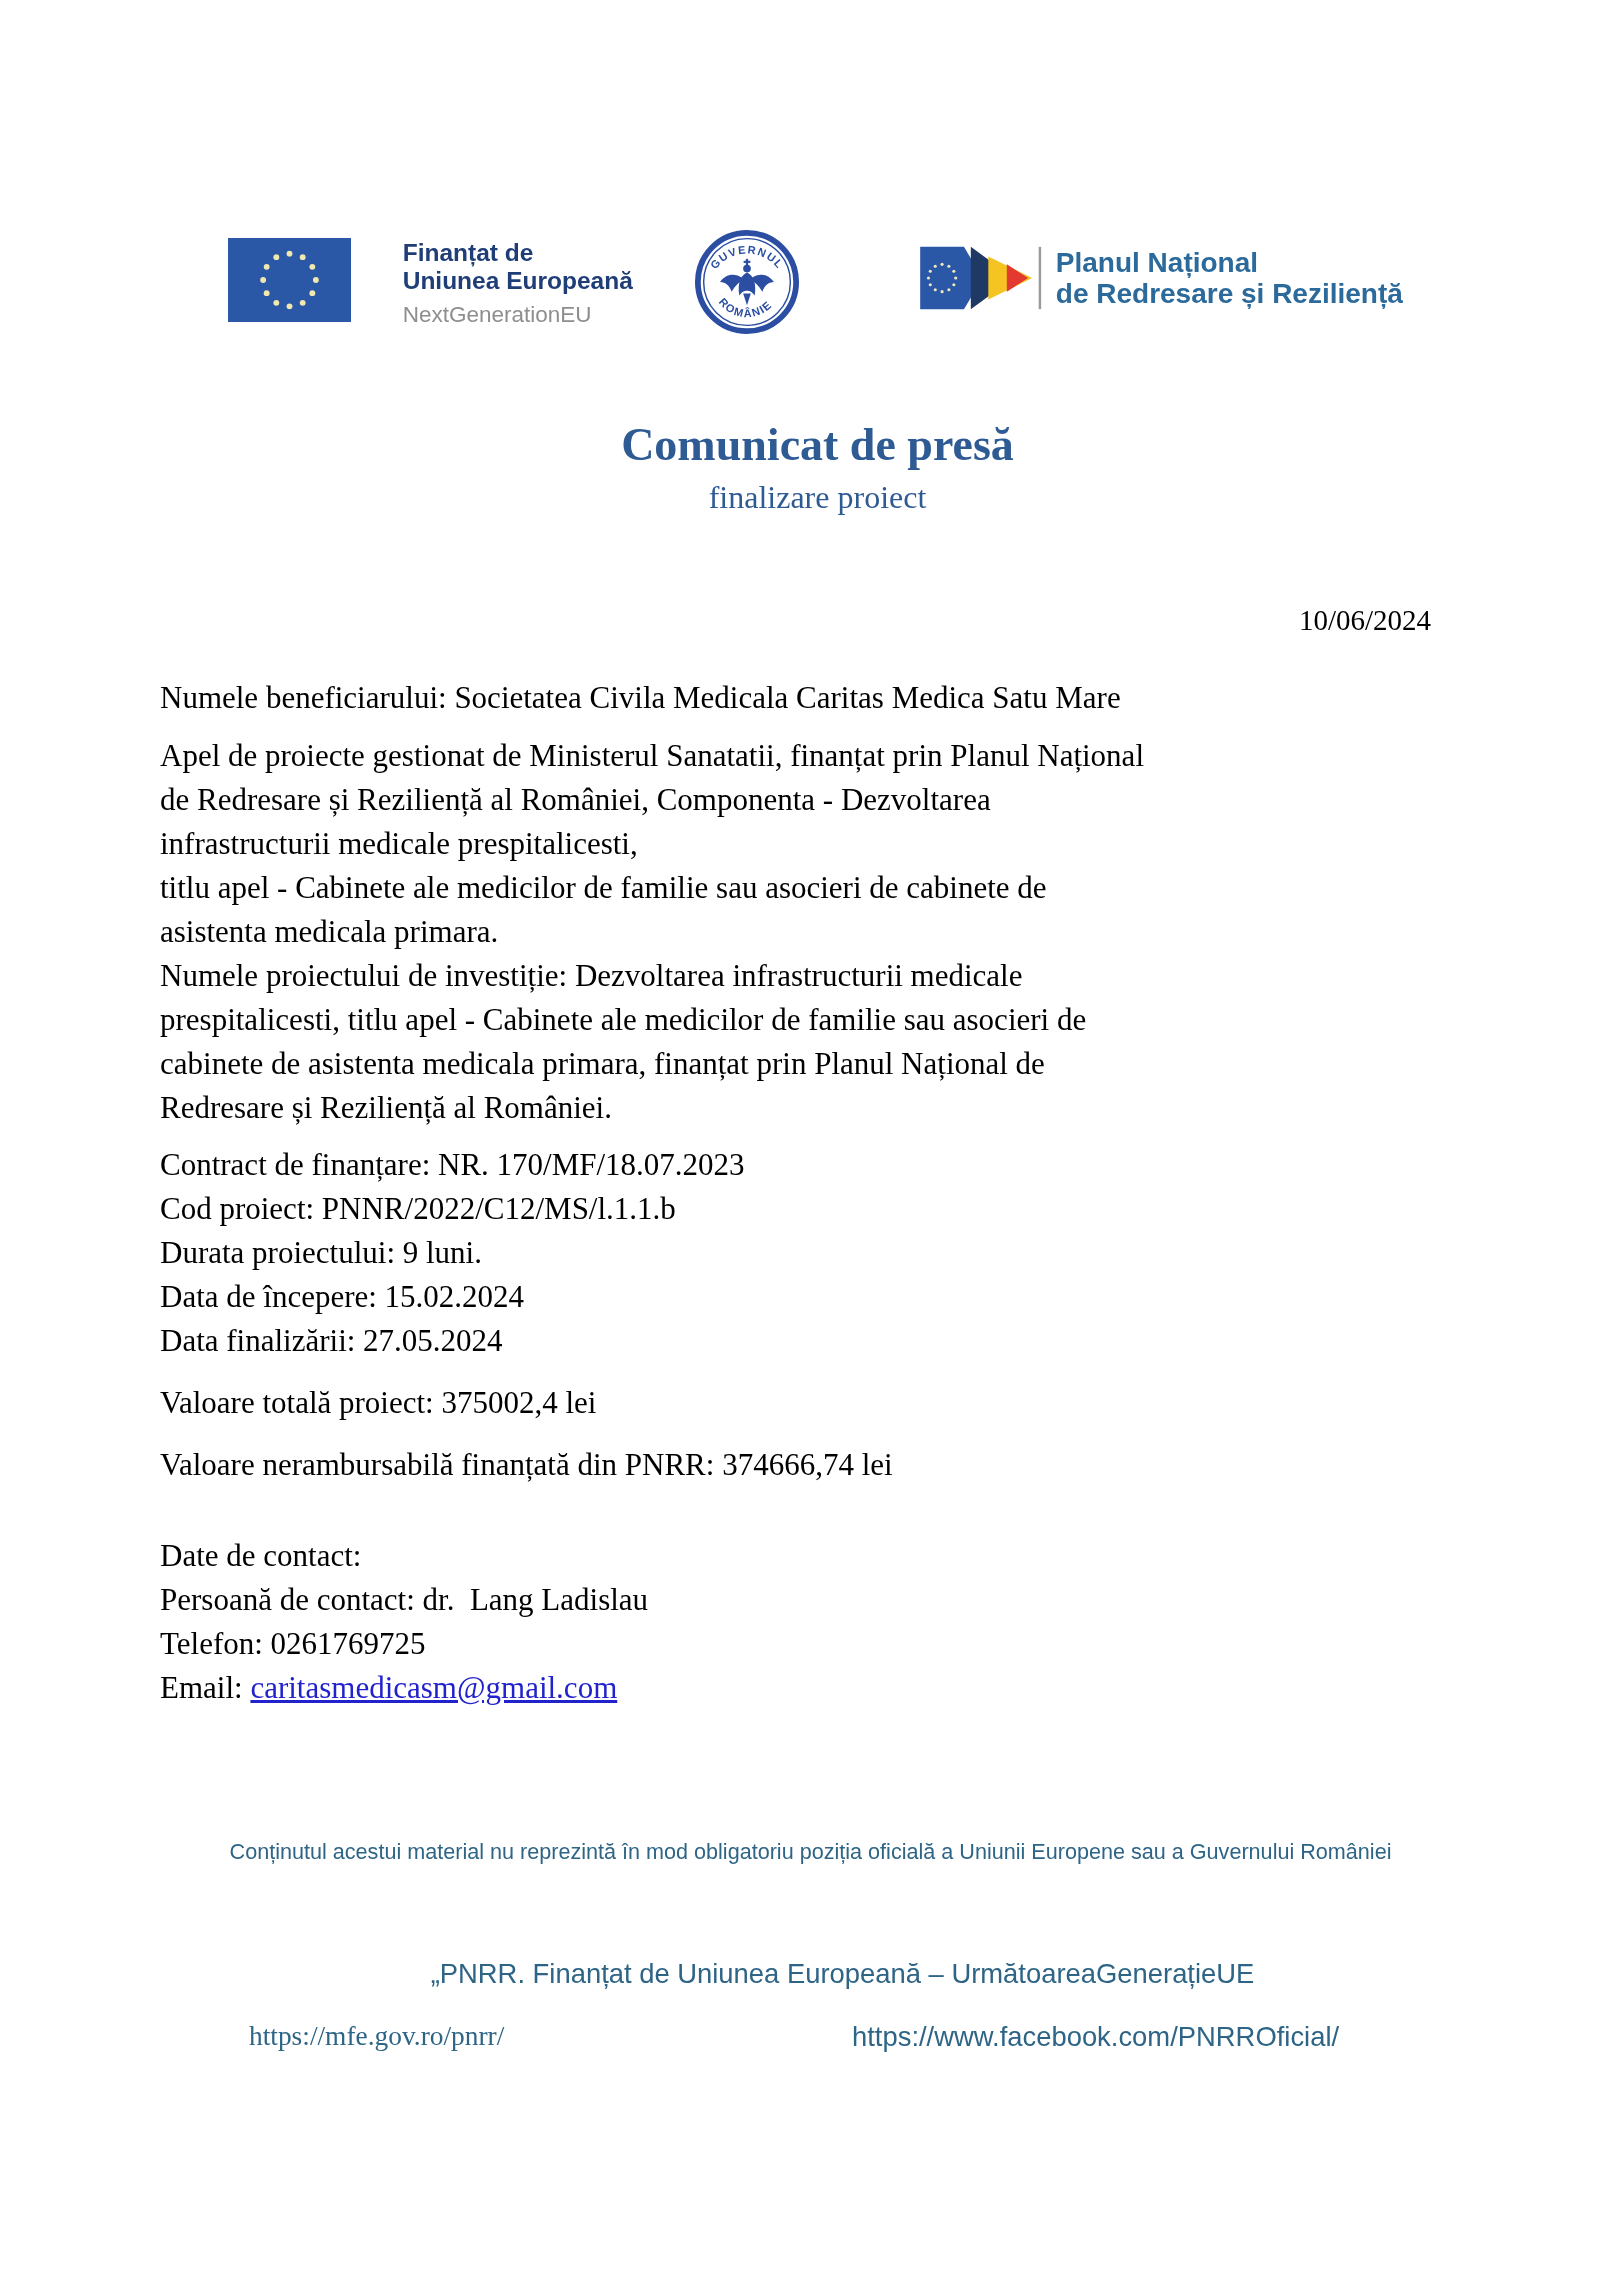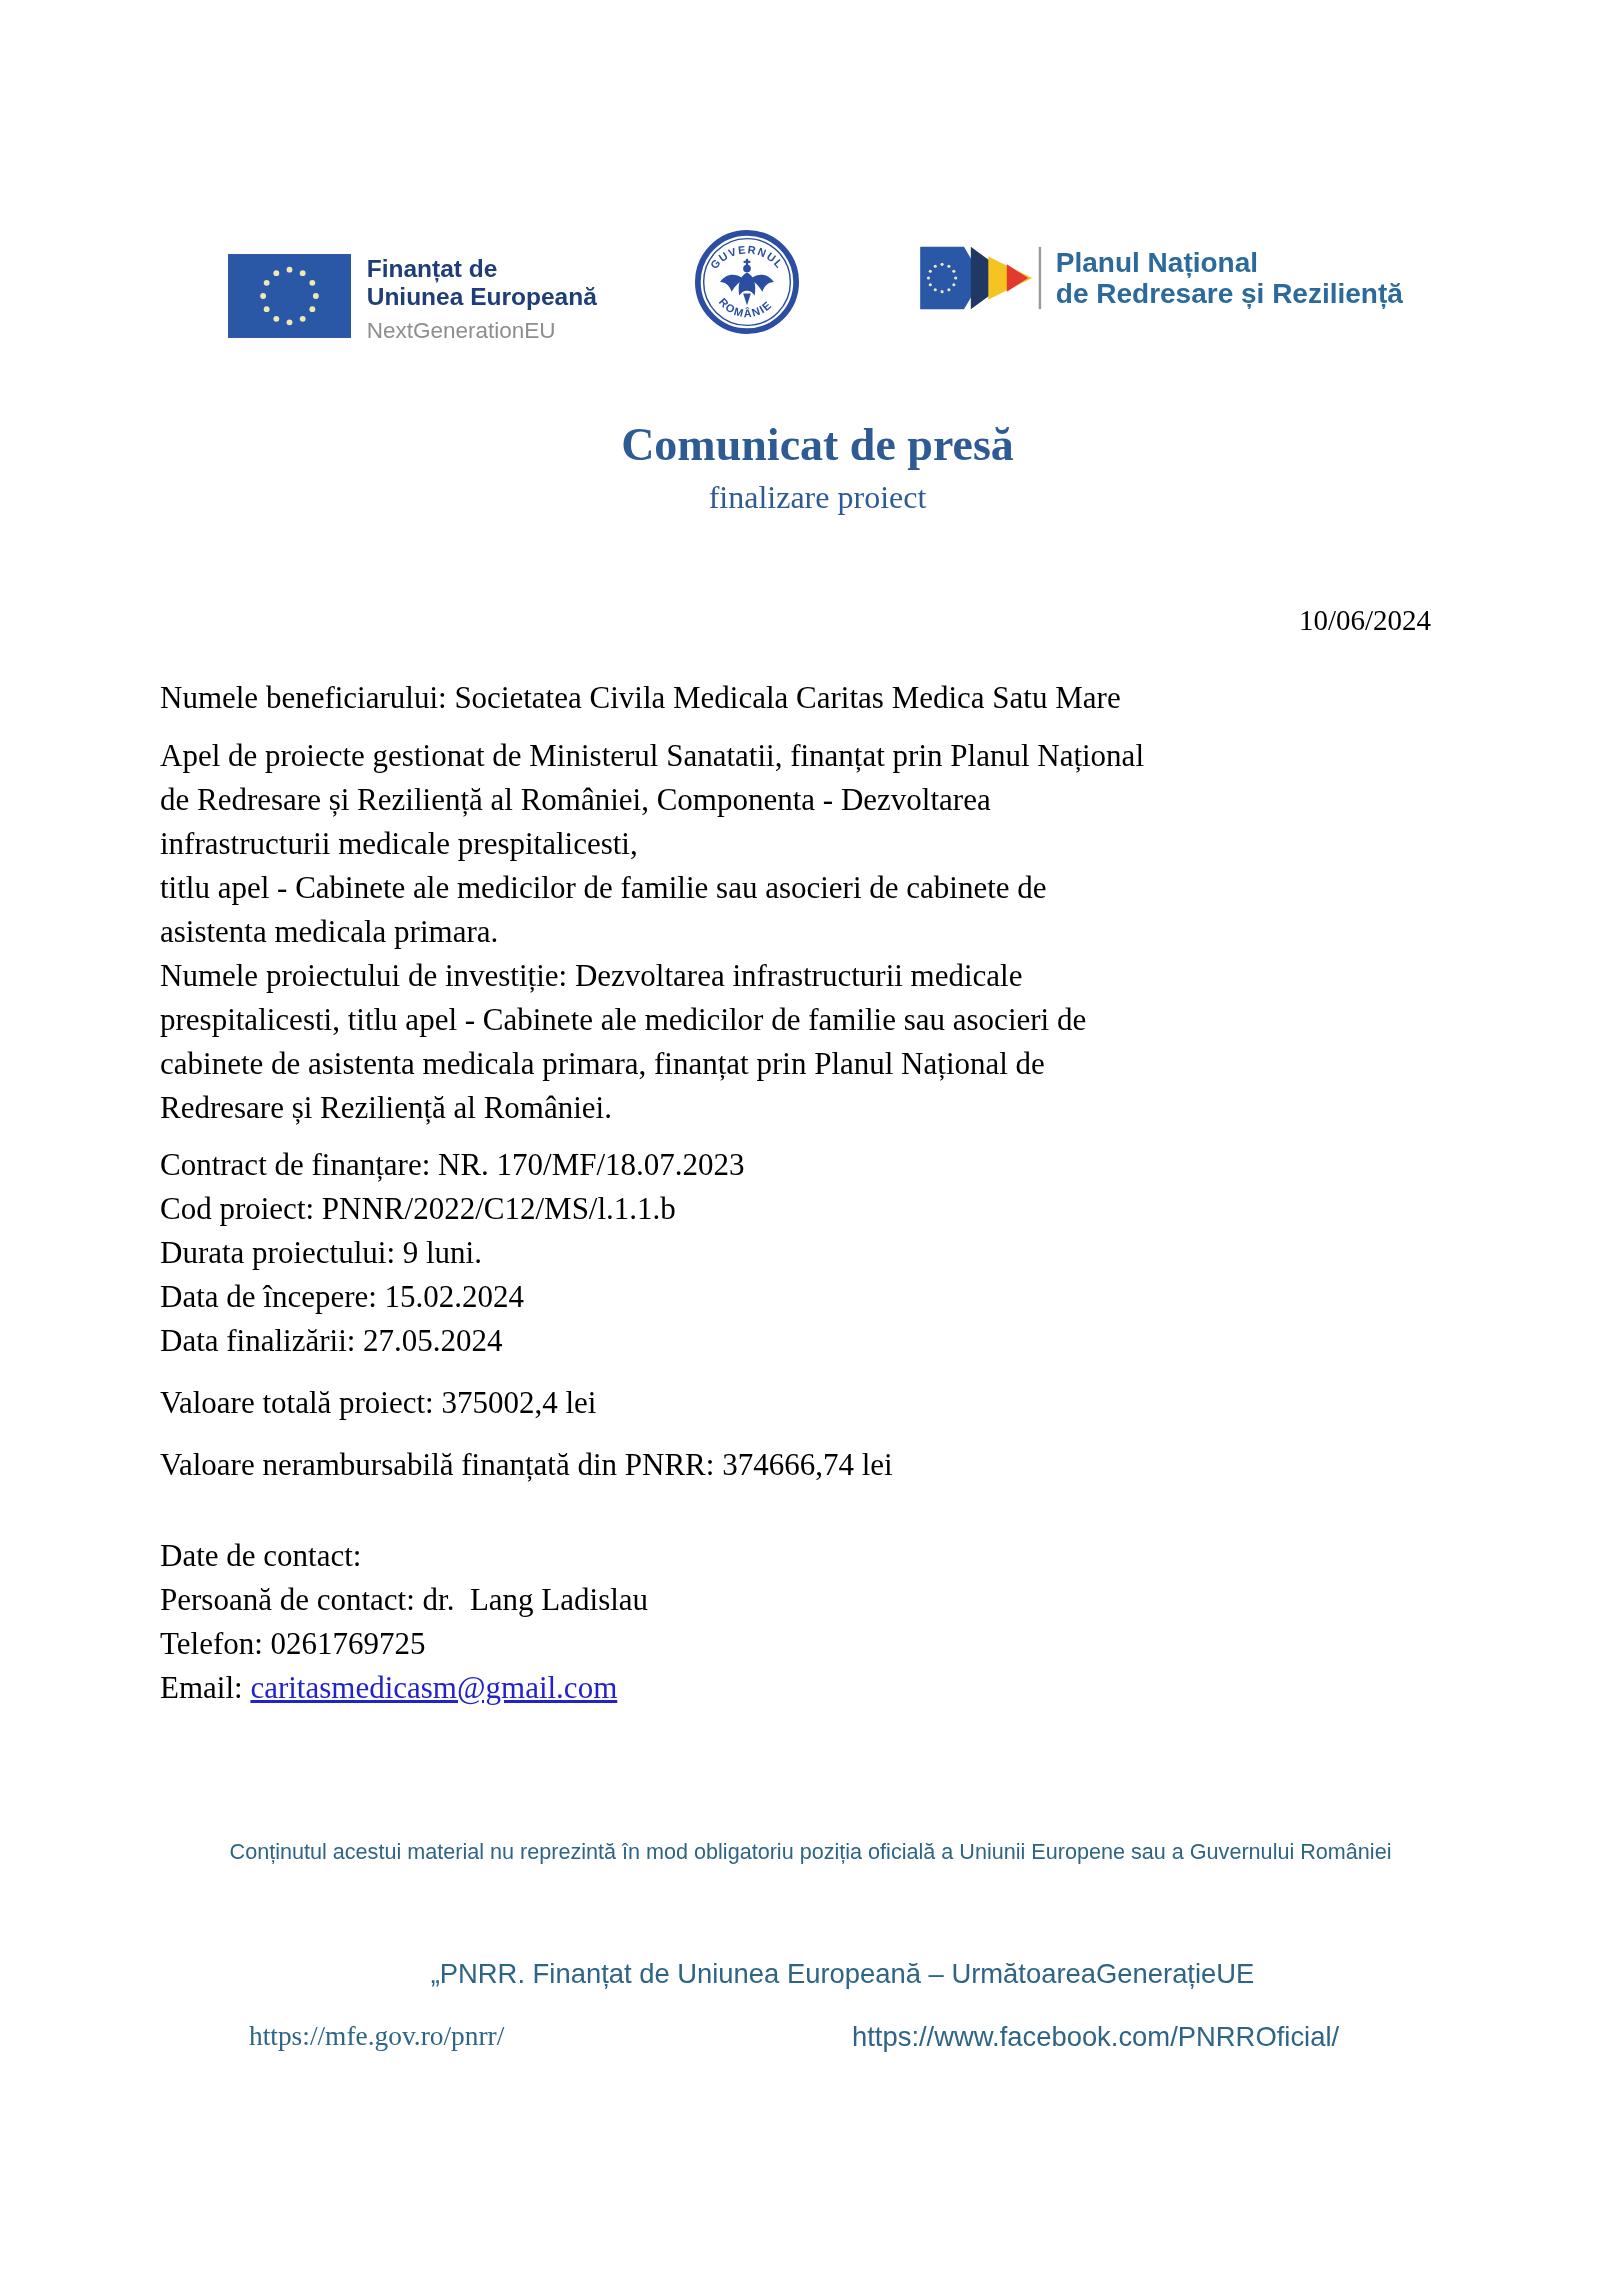--- a/index.html
+++ b/index.html
@@ -5,21 +5,21 @@
   html, body { margin: 0; padding: 0; }
   body {
     width: 1621px; height: 2293px;
     background: #ffffff;
     position: relative;
     overflow: hidden;
     font-family: "Liberation Serif", serif;
   }
 
   
-  .logo-eu { position: absolute; left: 228px; top: 254px; display: flex; align-items: flex-start; }
+  .logo-eu { position: absolute; left: 228px; top: 238px; display: flex; align-items: flex-start; gap: 36px; }
   .eu-text { margin-left: 15.7px; padding-top: 1px; font-family: "Liberation Sans", sans-serif; }
   .eu-funded { font-size: 24.5px; font-weight: bold; color: #1F3E77; line-height: 28px; }
   .eu-next { font-size: 22.5px; color: #8E8E8E; margin-top: 6.9px; }
 
   .logo-gov { position: absolute; left: 694px; top: 229px; }
 
   .logo-pnrr { position: absolute; left: 917px; top: 241px; display: flex; align-items: center; }
   .pnrr-text { margin-left: 9.8px; font-family: "Liberation Sans", sans-serif; font-weight: bold;
                font-size: 28px; line-height: 31px; color: #2B6A9B; }
 

